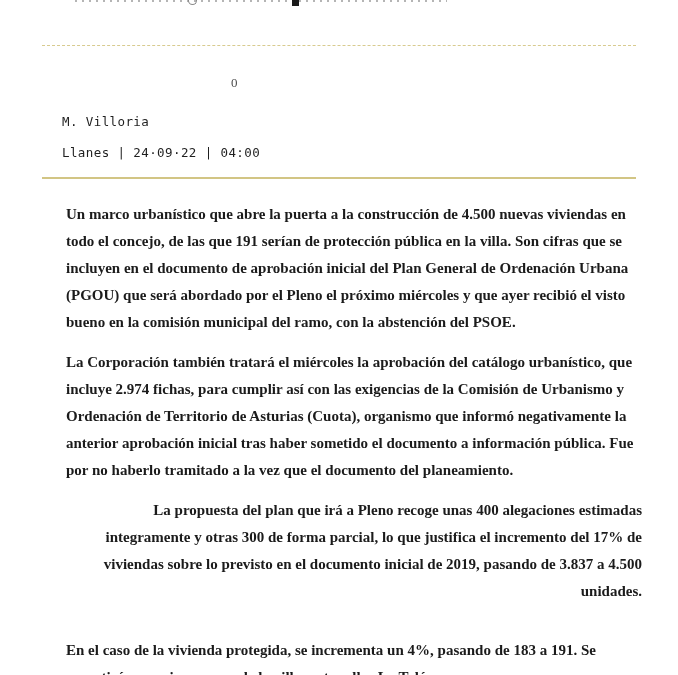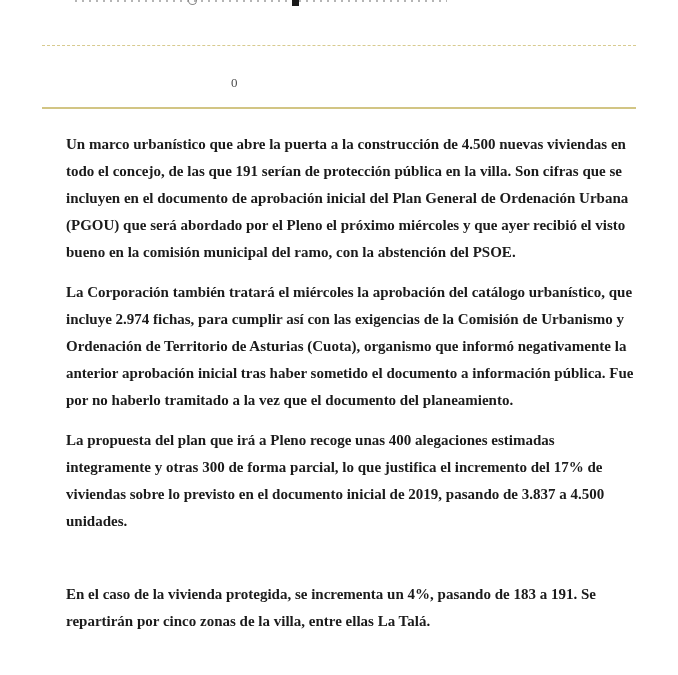--- a/index.html
+++ b/index.html
@@ -99,38 +99,43 @@
     font-family: "Liberation Serif", serif;
     font-size: 15px;
     line-height: 27px;
     color: #1b1b1b;
   }
   .article-body p {
     margin: 0 0 13px 0;
     font-weight: bold;
   }
   .article-body p.gap-after {
-    margin-bottom: 46px;
+    margin-bottom: 32px;
+    text-align: right;
   }
 </style>
 </head>
 <body>
 
 <div class="page">
 
   <div class="headline-clip">
     <div class="frag-dashes"></div>
     <div class="frag-ring"></div>
     <div class="frag-block"></div>
   </div>
 
   <hr class="rule dashed">
 
   <div class="comment-count">0</div>
 
+  <div class="byline">
+    <div class="author">M. Villoria</div>
+    <div class="dateline">Llanes | 24·09·22 | 04:00</div>
+  </div>
 
   <hr class="rule solid">
 
   <div class="article-body">
     <p>Un marco urbanístico que abre la puerta a la construcción de 4.500 nuevas viviendas en todo el concejo, de las que 191 serían de protección pública en la villa. Son cifras que se incluyen en el documento de aprobación inicial del Plan General de Ordenación Urbana (PGOU) que será abordado por el Pleno el próximo miércoles y que ayer recibió el visto bueno en la comisión municipal del ramo, con la abstención del PSOE.</p>
     <p>La Corporación también tratará el miércoles la aprobación del catálogo urbanístico, que incluye 2.974 fichas, para cumplir así con las exigencias de la Comisión de Urbanismo y Ordenación de Territorio de Asturias (Cuota), organismo que informó negativamente la anterior aprobación inicial tras haber sometido el documento a información pública. Fue por no haberlo tramitado a la vez que el documento del planeamiento.</p>
     <p class="gap-after">La propuesta del plan que irá a Pleno recoge unas 400 alegaciones estimadas integramente y otras 300 de forma parcial, lo que justifica el incremento del 17% de viviendas sobre lo previsto en el documento inicial de 2019, pasando de 3.837 a 4.500 unidades.</p>
     <p>En el caso de la vivienda protegida, se incrementa un 4%, pasando de 183 a 191. Se repartirán por cinco zonas de la villa, entre ellas La Talá.</p>
   </div>
 

